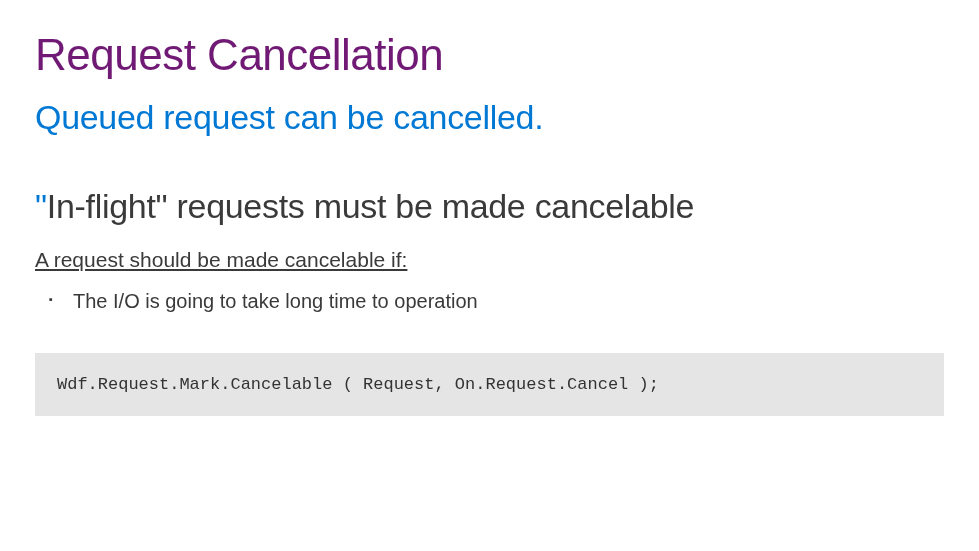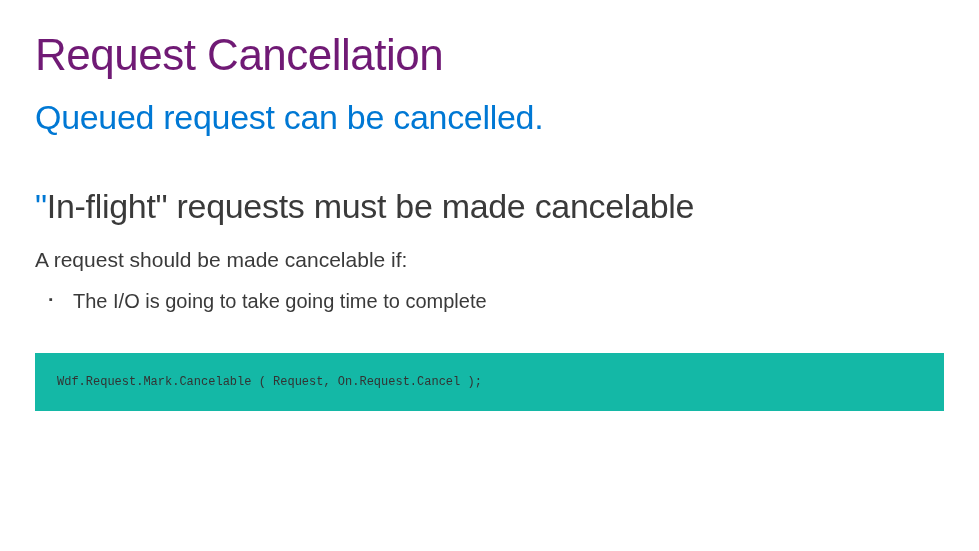--- a/index.html
+++ b/index.html
@@ -37,20 +37,21 @@
       letter-spacing: -0.3px;
     }
     .section-header .quote-accent {
       color: #0078d4;
     }
     .condition-intro {
       font-size: 21px;
       font-weight: 400;
       color: #3a3a3a;
       margin-bottom: 18px;
+      text-decoration: underline;
     }
     .bullet-list {
       list-style: none;
       padding-left: 14px;
       margin-bottom: 40px;
     }
     .bullet-list li {
       font-size: 20px;
       font-weight: 400;
       color: #3a3a3a;
@@ -60,38 +61,38 @@
     }
     .bullet-list li::before {
       content: "▪";
       position: absolute;
       left: 0;
       top: 3px;
       font-size: 11px;
       color: #3a3a3a;
     }
     .code-block {
-      background: #14b8a6;
+      background: #e5e5e5;
       padding: 22px 22px;
       font-family: Consolas, "Courier New", monospace;
-      font-size: 12px;
+      font-size: 17px;
       color: #333333;
       margin-top: 10px;
     }
   </style>
 </head>
 <body>
 
 <h1 class="slide-title">Request Cancellation</h1>
 
 <h2 class="subtitle-blue">Queued request can be cancelled.</h2>
 
 <h2 class="section-header">
   <span class="quote-accent">"</span><span>In-flight</span><span>" requests must be made cancelable</span>
 </h2>
 
 <p class="condition-intro">A request should be made cancelable if:</p>
 
 <ul class="bullet-list">
-  <li>The I/O is going to take going time to complete</li>
+  <li>The I/O is going to take long time to operation</li>
 </ul>
 
 <div class="code-block">Wdf.Request.Mark.Cancelable ( Request, On.Request.Cancel );</div>
 
 </body></html>

